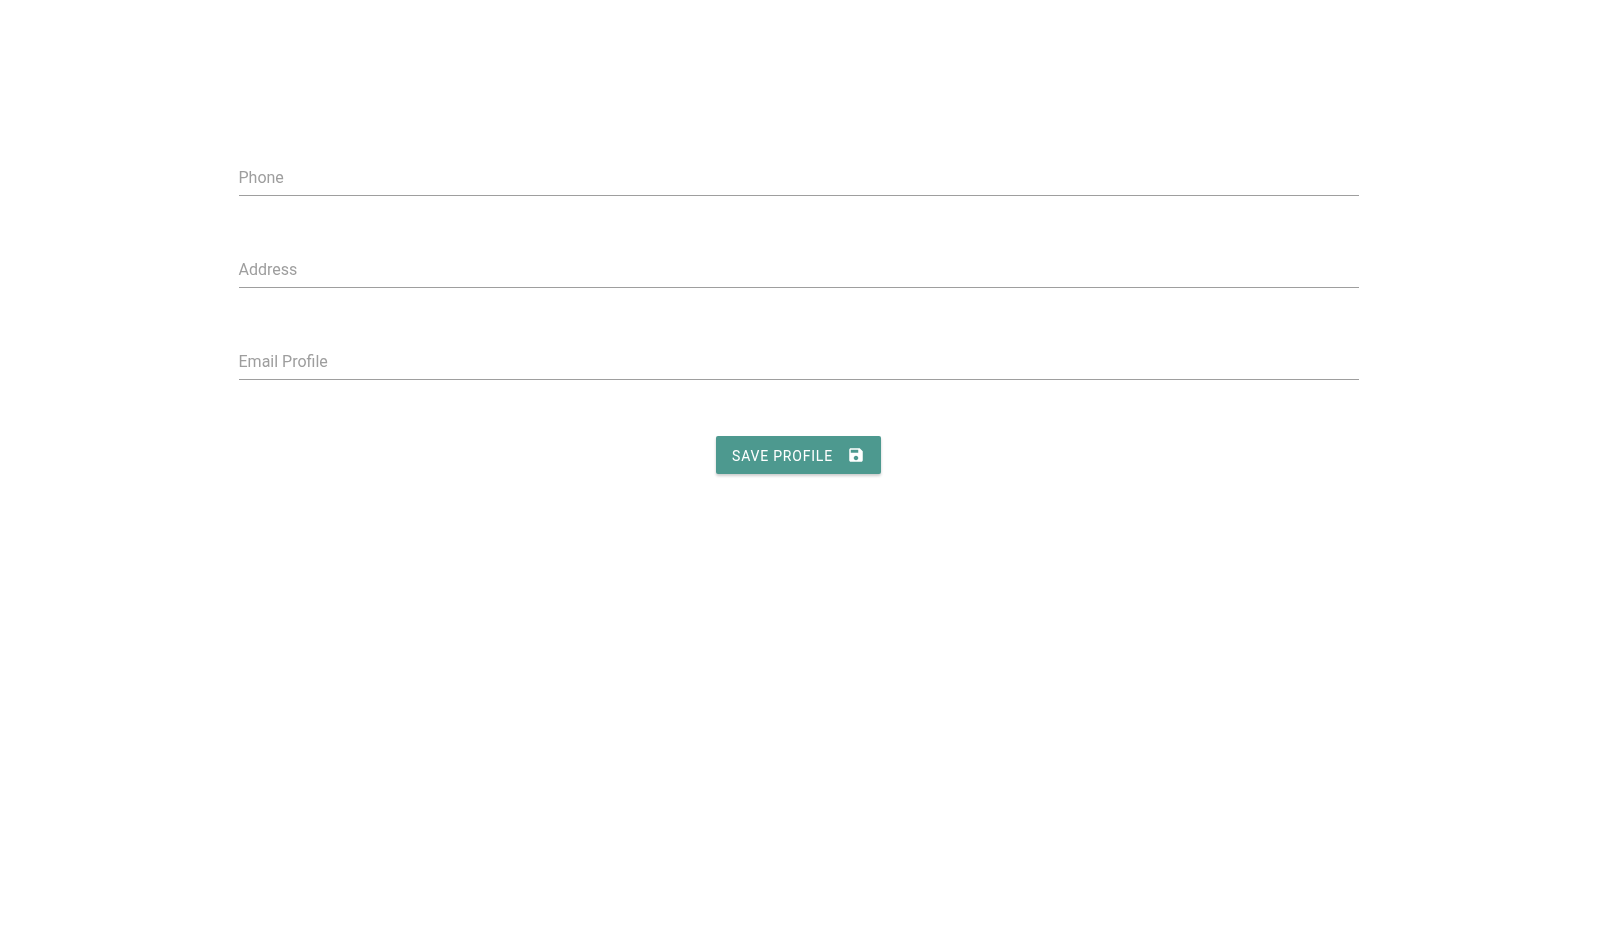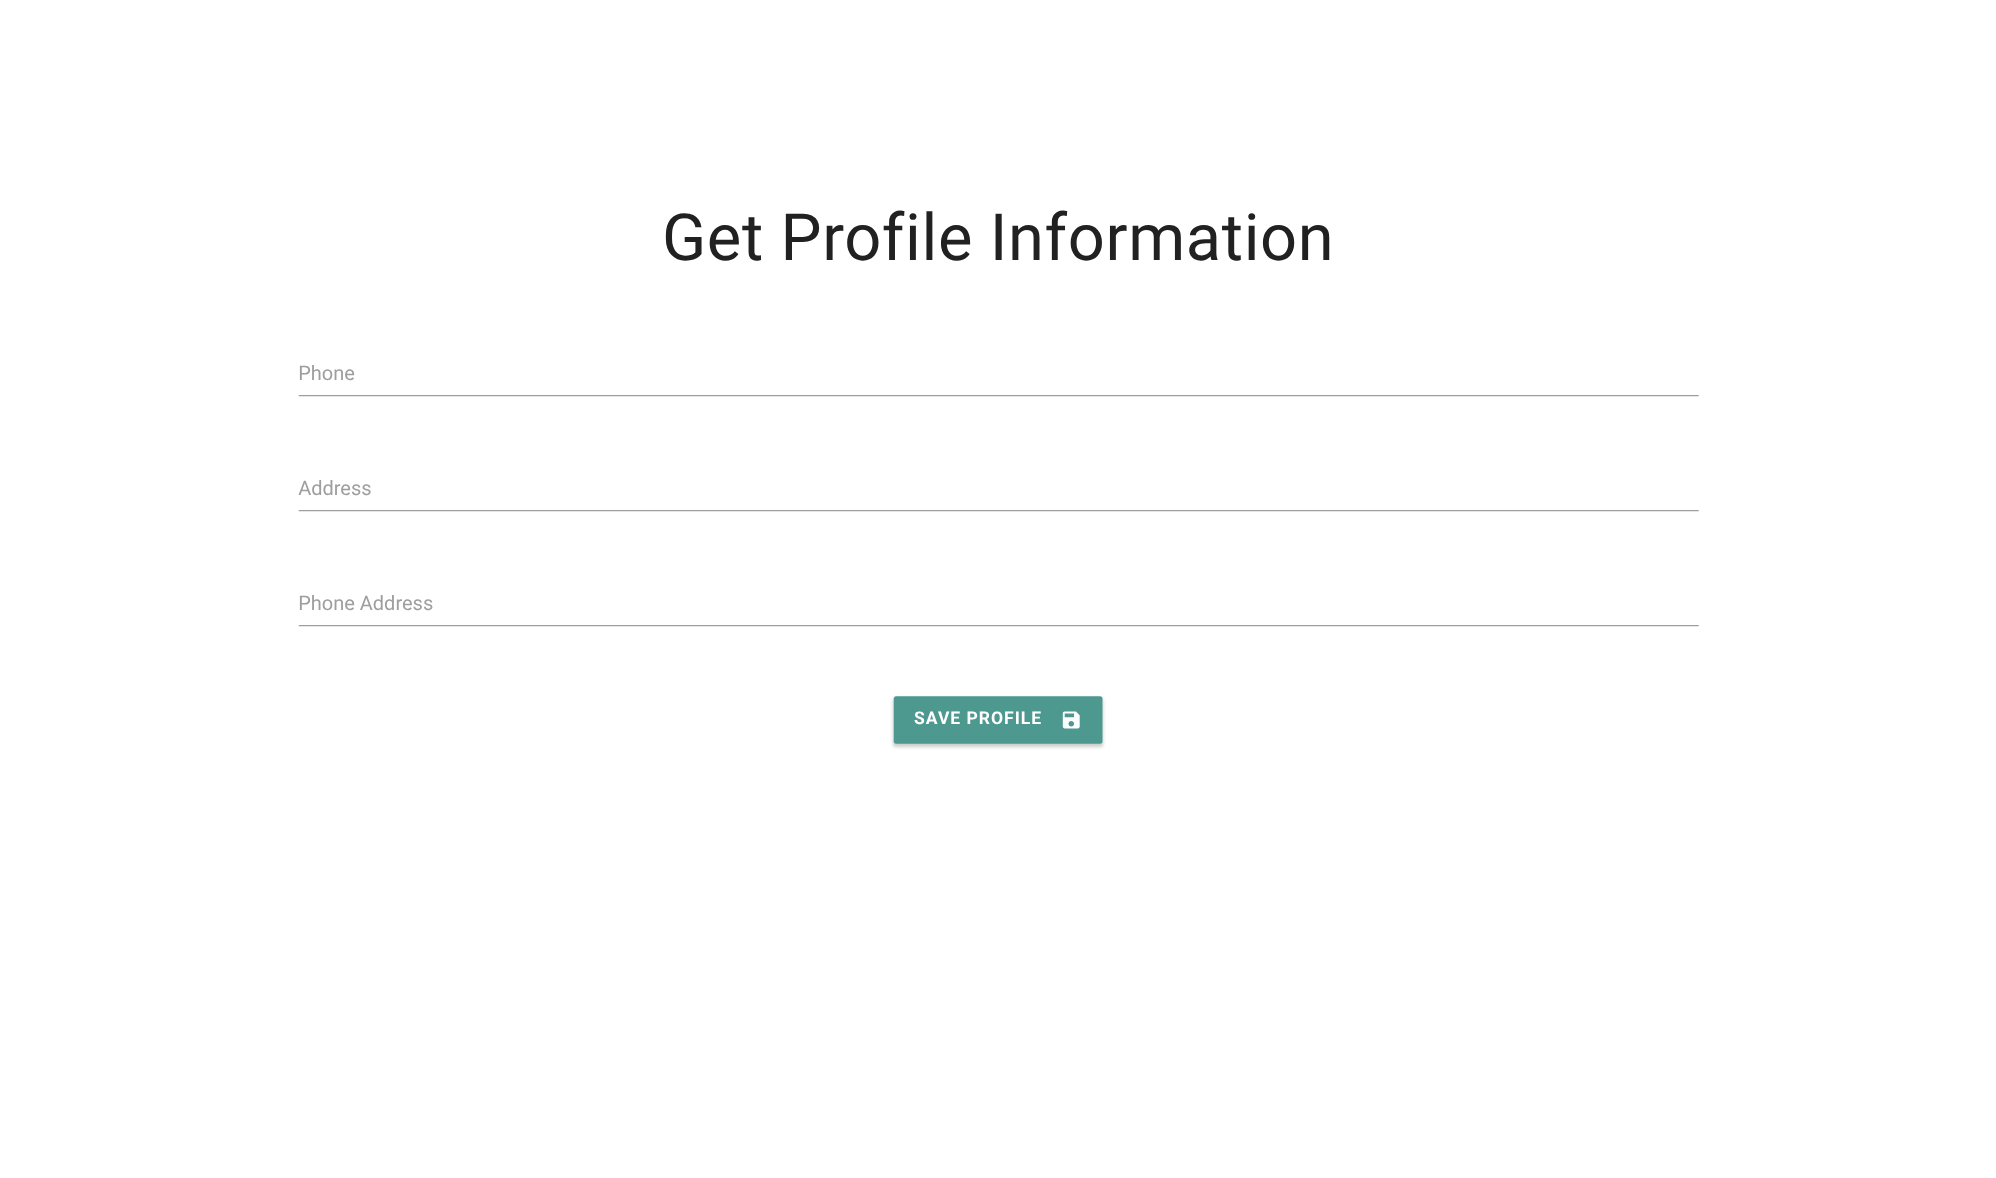--- a/index.html
+++ b/index.html
@@ -64,63 +64,62 @@
       color: #4db6ac;
     }
     
     .button-row {
       text-align: center;
       margin-top: 40px;
     }
     
     .save-button {
       display: inline-flex;
-      align-items: flex-start;
+      align-items: flex-end;
       gap: 14px;
       background: #4d998f;
       color: #ffffff;
       border: none;
       padding: 10px 16px;
       font-size: 14px;
-      font-weight: 700;
+      font-weight: 400;
       letter-spacing: 0.8px;
       text-transform: uppercase;
       cursor: pointer;
       font-family: inherit;
       box-shadow: 0 2px 3px rgba(0,0,0,0.2);
       border-radius: 2px;
     }
     
     .save-icon {
       width: 18px;
       height: 18px;
       fill: #ffffff;
     }
   </style>
 </head>
 <body>
 
 <div class="container">
 
-  <h1 class="page-title">Get Profile Information</h1>
 
   <div class="form-field">
     <input type="text" class="form-input" placeholder=" " value="" style="">
     <label class="form-label">Phone</label>
   </div>
 
   <div class="form-field">
     <input type="text" class="form-input" placeholder=" " value="" style="">
     <label class="form-label">Address</label>
   </div>
 
 
   <div class="form-field">
     <input type="text" class="form-input" placeholder=" " value="" style="">
-    <label class="form-label">Phone Address</label>
+    <label class="form-label">Email Profile</label>
   </div>
 
   <div class="button-row">
     <button class="save-button">
       <span>SAVE PROFILE</span>
       <svg class="save-icon" viewBox="0 0 24 24">
         <path d="M17 3H5c-1.11 0-2 .9-2 2v14c0 1.1.89 2 2 2h14c1.1 0 2-.9 2-2V7l-4-4zm-5 16c-1.66 0-3-1.34-3-3s1.34-3 3-3 3 1.34 3 3-1.34 3-3 3zm3-10H5V5h10v4z"></path>
       </svg>
     </button>
   </div>

